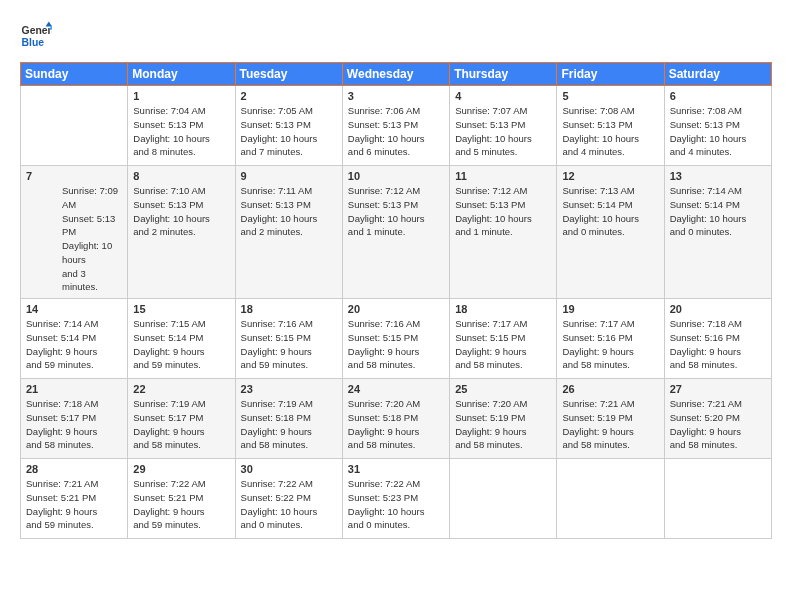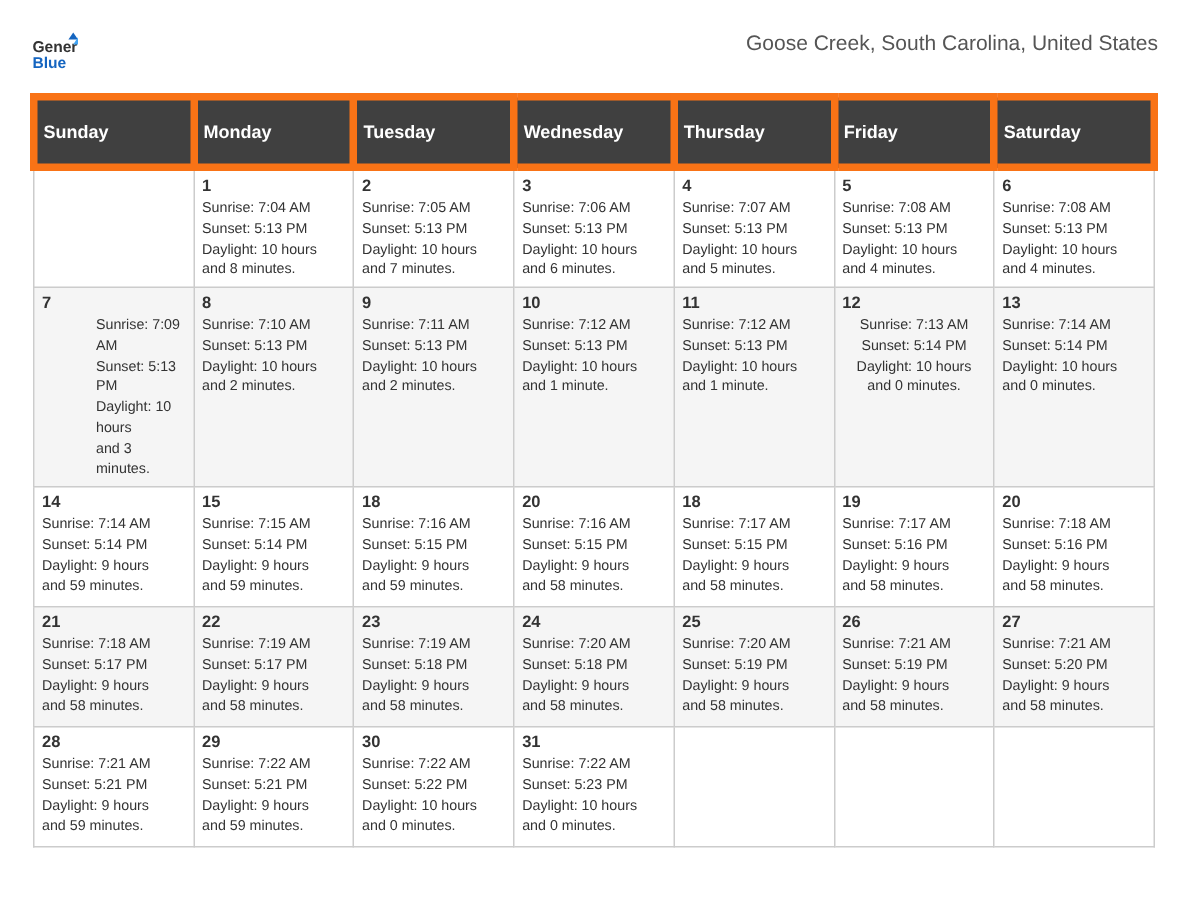--- a/index.html
+++ b/index.html
@@ -36,27 +36,27 @@
     .subtitle {
       font-size: 14px;
       color: #555;
     }
     .calendar {
       width: 100%;
       border-collapse: collapse;
       border: 1px solid #ccc;
     }
     .calendar th {
-      background: #404040;
+      background: #3b82f6;
       color: #fff;
       font-size: 12px;
       font-weight: bold;
-      padding: 14px 4px;
+      padding: 4px 4px;
       text-align: left;
-      border: 5px solid #f97316;
+      border: 1px solid #f97316;
     }
     .calendar td {
       border: 1px solid #ccc;
       vertical-align: top;
       padding: 4px 5px;
       font-size: 9.5px;
       color: #333;
       width: calc(100% / 7);
       min-height: 80px;
       height: 80px;
@@ -88,21 +88,20 @@
 <div class="header">
   <div class="logo">
     <svg class="logo-icon" viewBox="0 0 40 40">
       <text x="2" y="18" font-size="13" font-weight="bold" fill="#333" font-family="Arial">General</text>
       <text x="2" y="32" font-size="13" font-weight="bold" fill="#1565c0" font-family="Arial">Blue</text>
       <polygon points="32,8 40,8 36,2" fill="#1565c0"></polygon>
       <polygon points="36,12 44,12 40,6" fill="#42a5f5"></polygon>
     </svg>
   </div>
   <div class="title-section">
-    <div class="subtitle">Goose Creek, South Carolina, United States</div>
   </div>
 </div>
 
 <table class="calendar">
   <thead>
     <tr>
     <th>Sunday</th>
         <th>Monday</th>
         <th>Tuesday</th>
         <th>Wednesday</th>
@@ -188,21 +187,21 @@
         </td>
         <td>
           <span class="day-number">11</span>
           <div class="day-info" style="white-space: pre-line;">Sunrise: 7:12 AM
 Sunset: 5:13 PM
 Daylight: 10 hours
 and 1 minute.</div>
         </td>
         <td>
           <span class="day-number">12</span>
-          <div class="day-info" style="white-space: pre-line; text-align: center;">Sunrise: 7:13 AM
+          <div class="day-info" style="white-space: pre-line;">Sunrise: 7:13 AM
 Sunset: 5:14 PM
 Daylight: 10 hours
 and 0 minutes.</div>
         </td>
         <td>
           <span class="day-number">13</span>
           <div class="day-info" style="white-space: pre-line;">Sunrise: 7:14 AM
 Sunset: 5:14 PM
 Daylight: 10 hours
 and 0 minutes.</div>

